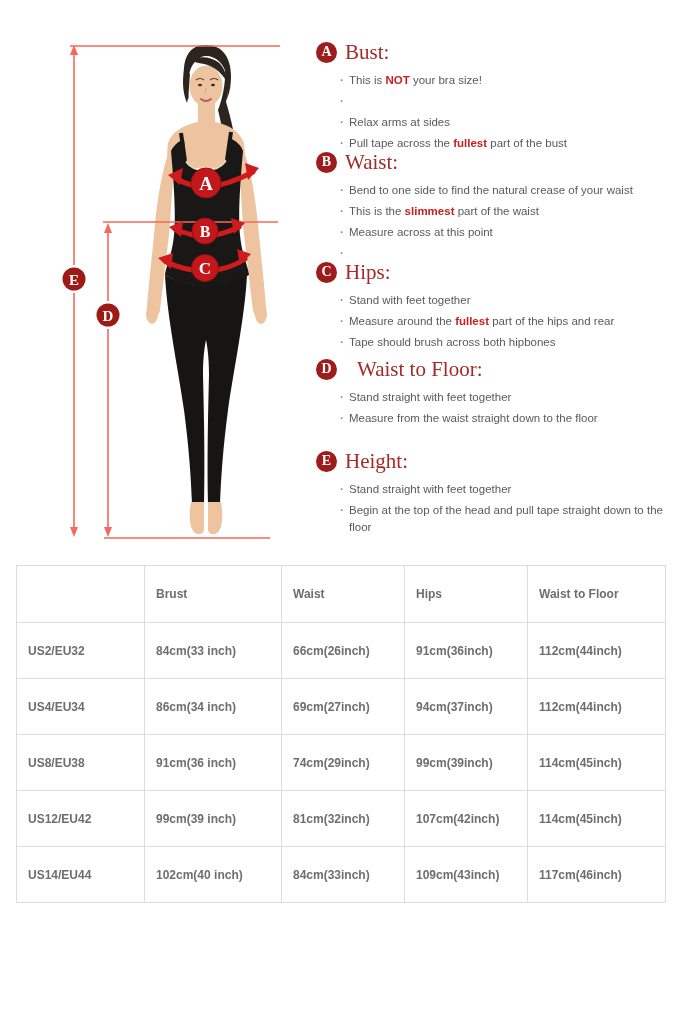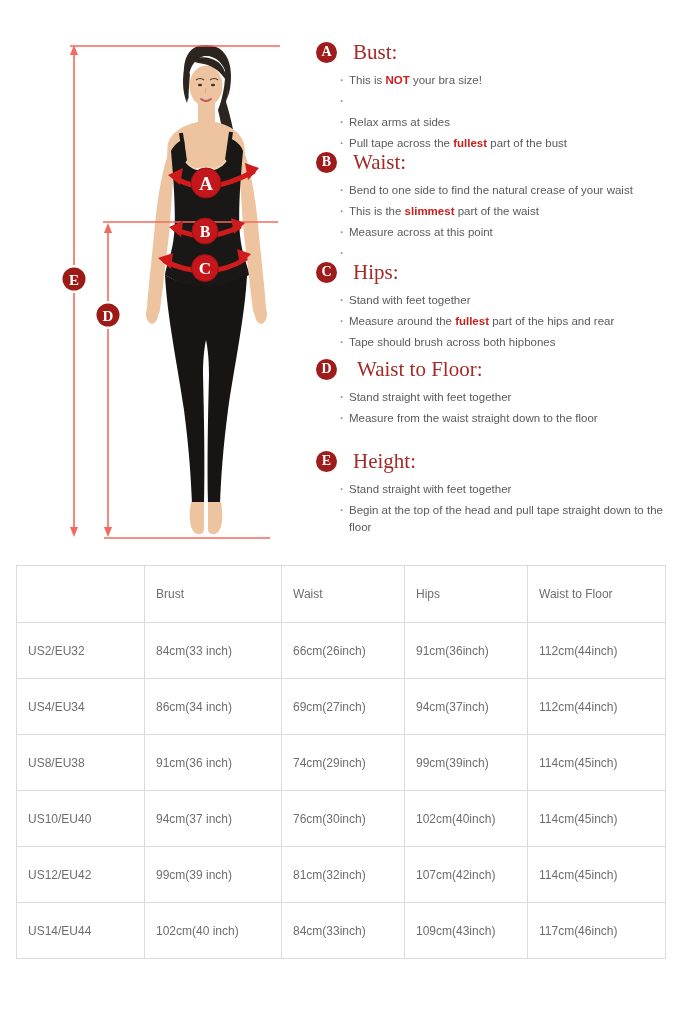--- a/index.html
+++ b/index.html
@@ -15,33 +15,33 @@
   .figure-svg{position:absolute;left:0;top:0;width:320px;height:560px;}
 
   
   .instructions{position:absolute;left:316px;top:0;width:356px;height:560px;}
   .section{position:absolute;left:0;right:0;}
   .sec-0{top:40px;} .sec-1{top:150px;} .sec-2{top:260px;} .sec-3{top:357px;} .sec-4{top:449px;}
   .sec-head{display:flex;align-items:center;height:24px;}
   .sec-circle{width:21px;height:21px;border-radius:50%;background:var(--dark-red);
               color:#fff;font-family:"Liberation Serif",serif;font-weight:bold;font-size:14px;
               display:inline-flex;align-items:center;justify-content:center;flex:0 0 21px;}
-  .sec-title{margin-left:16px;font-family:"Liberation Serif",serif;font-size:21px;
+  .sec-title{margin-left:8px;font-family:"Liberation Serif",serif;font-size:21px;
              color:var(--title-red);}
   .sec-3 .sec-title{margin-left:20px;text-align:right;}
   .bullets{margin:8px 0 0 24px;width:336px;}
   .bullet{display:flex;font-size:11.5px;line-height:17px;color:var(--text-gray);margin-bottom:4px;}
   .b-dot{flex:0 0 9px;color:#8a8a8a;font-weight:bold;}
   .hl{color:var(--highlight-red);font-weight:bold;}
 
   
   .size-table{position:absolute;left:16px;top:565px;width:649px;border-collapse:collapse;
               table-layout:fixed;font-size:12px;color:var(--table-text);}
   .size-table th,.size-table td{border:1px solid var(--table-border);padding:0 6px 0 11px;
-              text-align:left;font-weight:normal;vertical-align:middle;}
+              text-align:left;font-weight:bold;vertical-align:middle;}
   .size-table th{height:56px;} .size-table td{height:55px;}
 </style>
 </head>
 <body>
 
 <div class="canvas">
 
   <svg class="figure-svg" viewBox="0 0 320 560">
     <g>
 
@@ -270,27 +270,20 @@
           <td>112cm(44inch)</td>
         </tr>
         <tr>
           <td>US8/EU38</td>
           <td>91cm(36 inch)</td>
           <td>74cm(29inch)</td>
           <td>99cm(39inch)</td>
           <td>114cm(45inch)</td>
         </tr>
         <tr>
-          <td>US10/EU40</td>
-          <td>94cm(37 inch)</td>
-          <td>76cm(30inch)</td>
-          <td>102cm(40inch)</td>
-          <td>114cm(45inch)</td>
-        </tr>
-        <tr>
           <td>US12/EU42</td>
           <td>99cm(39 inch)</td>
           <td>81cm(32inch)</td>
           <td>107cm(42inch)</td>
           <td>114cm(45inch)</td>
         </tr>
         <tr>
           <td>US14/EU44</td>
           <td>102cm(40 inch)</td>
           <td>84cm(33inch)</td>

